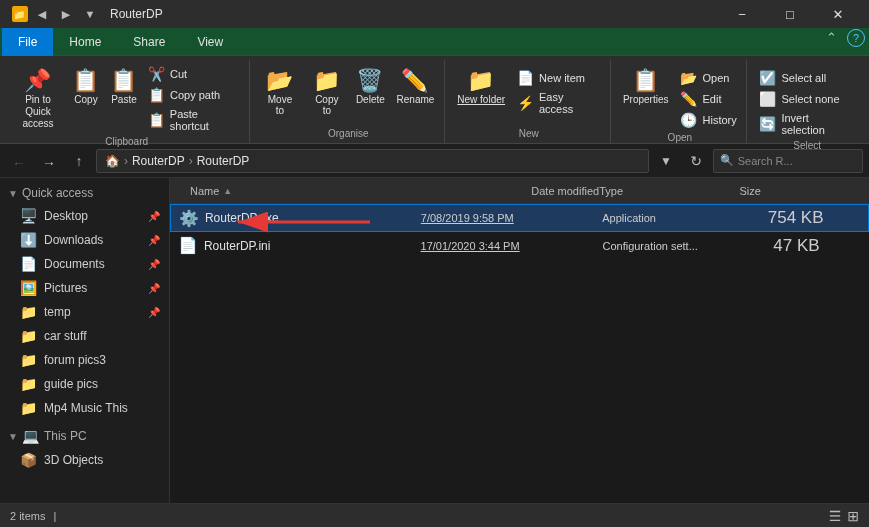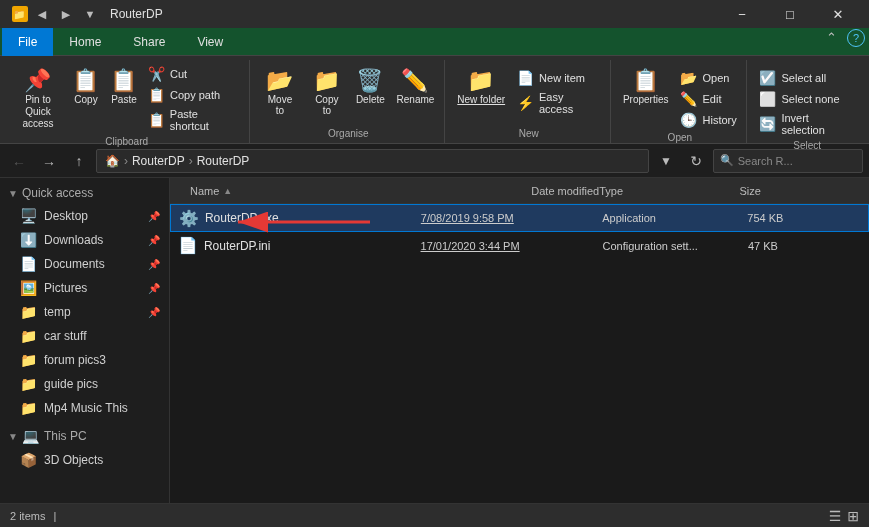--- a/index.html
+++ b/index.html
@@ -69,21 +69,21 @@
     .col-date { flex: 1.5; justify-content: flex-end; }
     .col-type { flex: 1.2; }
     .col-size { flex: 0.8; text-align: right; padding-right: 16px; align-items: flex-end; }
     .sort-arrow { font-size: 9px; color: #888; }
     .file-row { display: flex; align-items: center; padding: 4px 8px; height: 28px; cursor: pointer; border-bottom: 1px solid transparent; }
     .file-row.selected { background: #1f3a5f; border: 1px solid #0078d4; }
     .file-icon { font-size: 16px; margin-right: 6px; }
     .file-name-cell { display: flex; align-items: center; flex: 2; }
     .file-date { flex: 1.5; color: #ccc; font-size: 11px; text-decoration: underline; }
     .file-type { flex: 1.2; color: #ccc; font-size: 11px; }
-    .file-size { flex: 0.8; color: #ccc; font-size: 11px; text-align: left; padding-right: 16px; }
+    .file-size { flex: 0.8; color: #ccc; font-size: 17px; text-align: center; padding-right: 16px; }
 
     
     .status-bar { background: #2d2d2d; height: 24px; border-top: 1px solid #333; display: flex; align-items: center; padding: 0 10px; font-size: 11px; color: #bbb; gap: 8px; }
     .status-right { margin-left: auto; display: flex; gap: 6px; }
     .view-btn { cursor: pointer; color: #bbb; font-size: 14px; }
 
     
     .content-area { position: relative; flex: 1; display: flex; flex-direction: column; }
   </style>
 </head>

